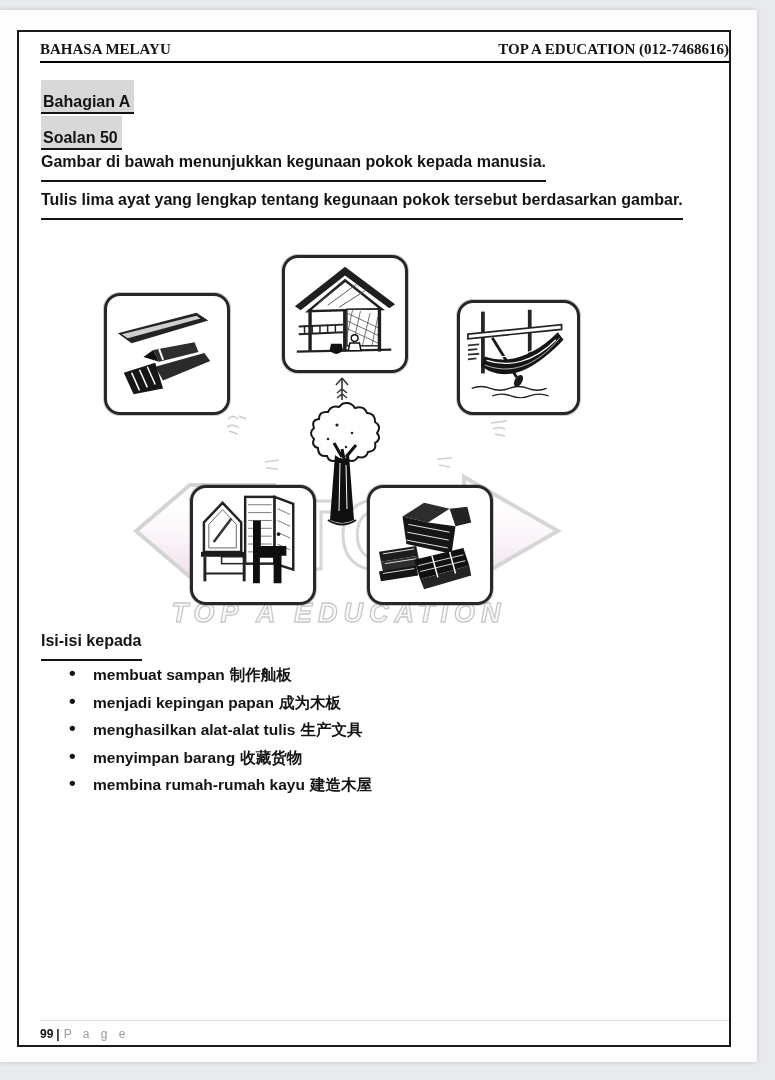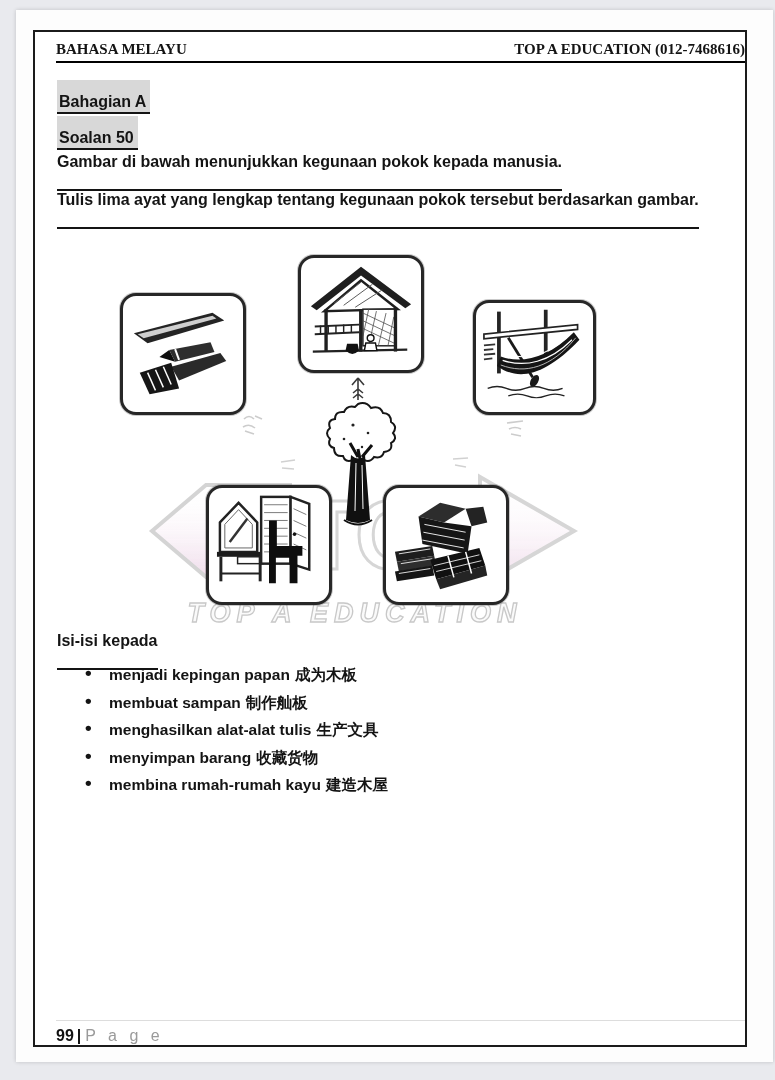--- a/index.html
+++ b/index.html
@@ -1,47 +1,47 @@
 <!DOCTYPE html>
 <html><head>
 <meta charset="utf-8">
 <style>
   * { margin:0; padding:0; box-sizing:border-box; }
   html,body { width:775px; height:1080px; }
   body { background:#e9eaee; font-family:"Liberation Sans", "DejaVu Sans", sans-serif; color:#141414; position:relative; overflow:hidden; }
 
-  .page { position:absolute; left:16px; top:10px; width:757px; height:1052px; background:#fdfdfd; box-shadow:0 0 4px rgba(0,0,0,.18); }
+  .page { position:absolute; left:0; top:10px; width:757px; height:1052px; background:#fdfdfd; box-shadow:0 0 4px rgba(0,0,0,.18); }
 
   .frame { position:absolute; left:17px; top:20px; width:714px; height:1017px; border:2px solid #1b1b1b; background:#fff; }
 
   
   .header-row { position:absolute; top:9px; left:21px; right:0; display:flex; justify-content:space-between; align-items:flex-end; border-bottom:2px solid #000; padding-bottom:3px; font-family:"Liberation Serif","DejaVu Serif",serif; font-weight:bold; font-size:15px; }
   .header-row .right { text-align:right; }
 
   
   .h-line { position:absolute; left:22px; font-size:16px; font-weight:bold; }
   .hl { background:#d8d8d8; padding:13px 4px 1px 2px; border-bottom:2px solid #141414; display:inline-block; }
-  .ul-txt { border-bottom:2px solid #141414; padding-bottom:18px; display:inline-block; }
+  .ul-txt { border-bottom:2px solid #141414; padding-bottom:9px; display:inline-block; }
 
   
   .diagram { position:absolute; top:213px; left:0; width:708px; height:388px; }
   .pic-box { position:absolute; background:#fff; border:3px solid #272727; border-radius:16px; box-shadow:0 0 0 1px rgba(40,40,40,.25); z-index:3; }
   .pic-box svg { width:100%; height:100%; display:block; padding:3px; }
   .center-art { position:absolute; z-index:2; }
   .watermark { position:absolute; z-index:1; opacity:.95; }
   .artifact { position:absolute; z-index:1; opacity:.45; }
 
   
   .notes-list { position:absolute; top:634px; left:50px; right:24px; list-style:none; }
   .notes-list li { position:relative; padding-left:24px; font-size:15.5px; font-weight:bold; margin-bottom:9.5px; line-height:18px; }
   .notes-list li::before { content:"\2022"; position:absolute; left:0; top:-2px; font-size:19px; }
   .zh { margin-left:5px; }
 
   
-  .footer { position:absolute; top:988px; left:21px; right:0; border-top:1px solid #ddd; padding-top:6px; font-size:16px; }
+  .footer { position:absolute; top:988px; left:21px; right:0; border-top:1px solid #ddd; padding-top:6px; font-size:12px; }
   .footer .num { font-weight:bold; color:#111; }
   .footer .sep { font-weight:bold; margin:0 4px 0 3px; }
   .footer .lbl { color:#9a9a9a; letter-spacing:4px; }
 </style>
 </head>
 <body>
 
 <div class="page">
   <div class="frame">
 
@@ -216,22 +216,22 @@
           <line x1="78" y1="62" x2="84" y2="84" stroke="#ffffff" stroke-width="1.5"></line>
         </svg>
       </div>
     </div>
 
     <div class="h-line" style="top:600px;">
       <span class="ul-txt">Isi-isi kepada</span>
     </div>
 
     <ul class="notes-list">
+      <li><span>membuat sampan</span><span class="zh">制作舢板</span></li>
       <li><span>menjadi kepingan papan</span><span class="zh">成为木板</span></li>
-      <li><span>membuat sampan</span><span class="zh">制作舢板</span></li>
       <li><span>menghasilkan alat-alat tulis</span><span class="zh">生产文具</span></li>
       <li><span>menyimpan barang</span><span class="zh">收藏货物</span></li>
       <li><span>membina rumah-rumah kayu</span><span class="zh">建造木屋</span></li>
     </ul>
 
     <div class="footer">
       <span class="num">99</span><span class="sep">|</span><span class="lbl">P a g e</span>
     </div>
 
   </div>

